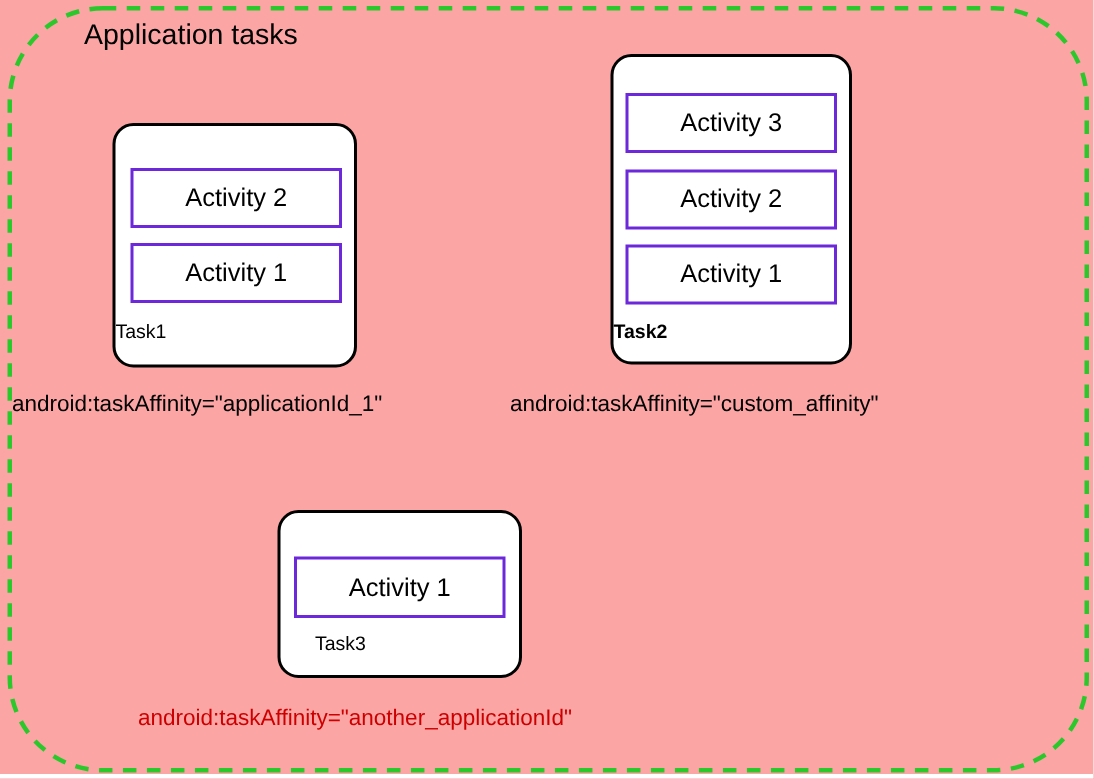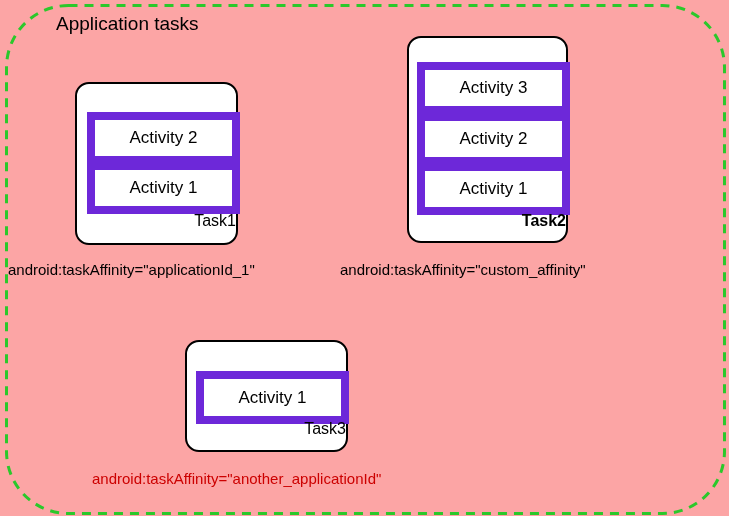--- a/index.html
+++ b/index.html
@@ -37,21 +37,21 @@
     background: #ffffff;
     border: 2px solid #000000;
     border-radius: 14px;
   }
   .task-task1 { left: 75px;  top: 82px;  width: 159px; height: 159px; }
   .task-task2 { left: 407px; top: 36px;  width: 157px; height: 203px; }
   .task-task3 { left: 185px; top: 340px; width: 159px; height: 108px; }
   .activity {
     position: absolute;
     background: #ffffff;
-    border: 8px solid #6d28d9;
+    border: 2px solid #6d28d9;
     width: 137px;
     height: 36px;
     display: flex;
     align-items: center;
     justify-content: center;
     font-size: 17px;
     white-space: nowrap;
   }
   .task-task1 .activity { left: 10px; }
   .task-task2 .activity { left: 8px; }
@@ -59,28 +59,28 @@
   .t1-a2 { top: 28px; }
   .t1-a1 { top: 78px; }
   .t2-a3 { top: 24px; }
   .t2-a2 { top: 75px; }
   .t2-a1 { top: 125px; }
   .t3-a1 { top: 29px; }
   .task-label {
     position: absolute;
     left: 0;
     width: 100%;
-    text-align: right;
-    font-size: 16px;
+    text-align: left;
+    font-size: 13px;
     line-height: 22px;
     white-space: nowrap;
   }
   .task-task1 .task-label { top: 126px; }
   .task-task2 .task-label { top: 172px; font-weight: bold; }
-  .task-task3 .task-label { top: 76px; }
+  .task-task3 .task-label { top: 76px; padding-left: 23px; }
   .affinity {
     position: absolute;
     font-size: 15px;
     line-height: 18px;
     white-space: nowrap;
     color: #000000;
   }
   .affinity-1 { left: 8px;   top: 261px; }
   .affinity-2 { left: 340px; top: 261px; }
   .affinity-3 { left: 92px;  top: 470px; color: #CC0000; }

